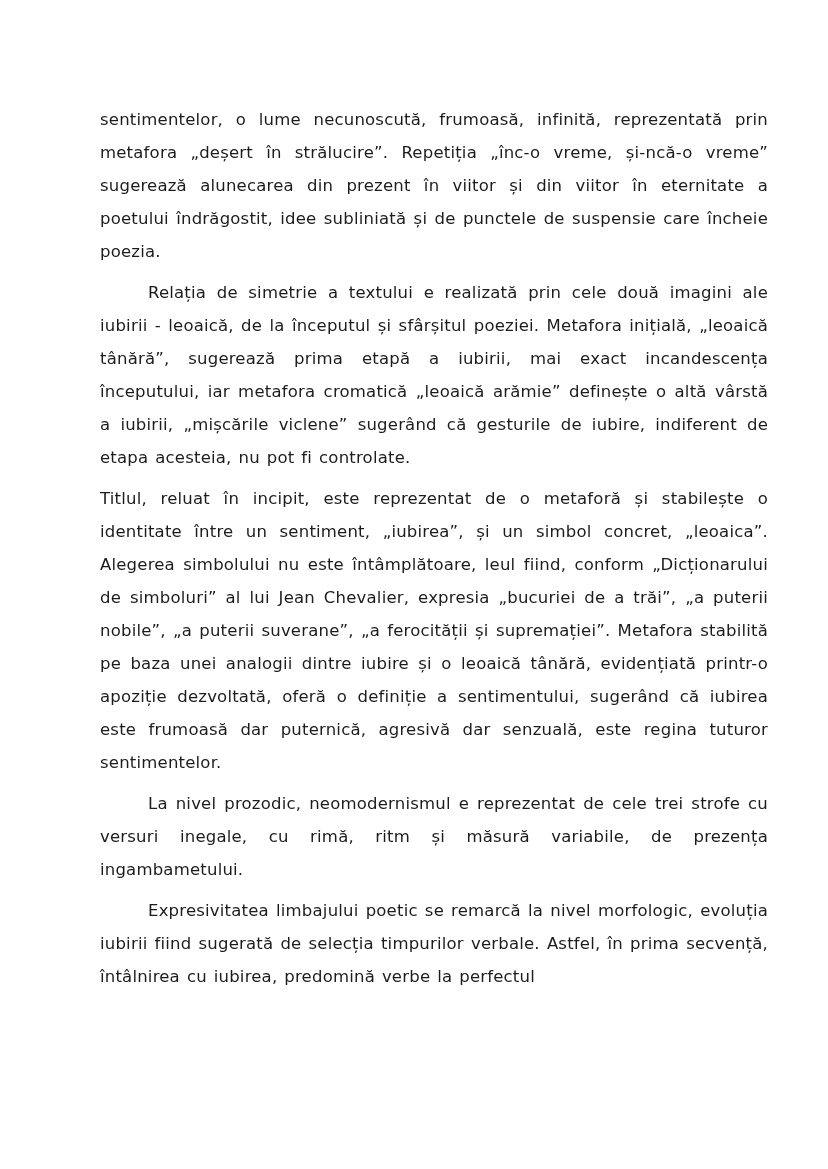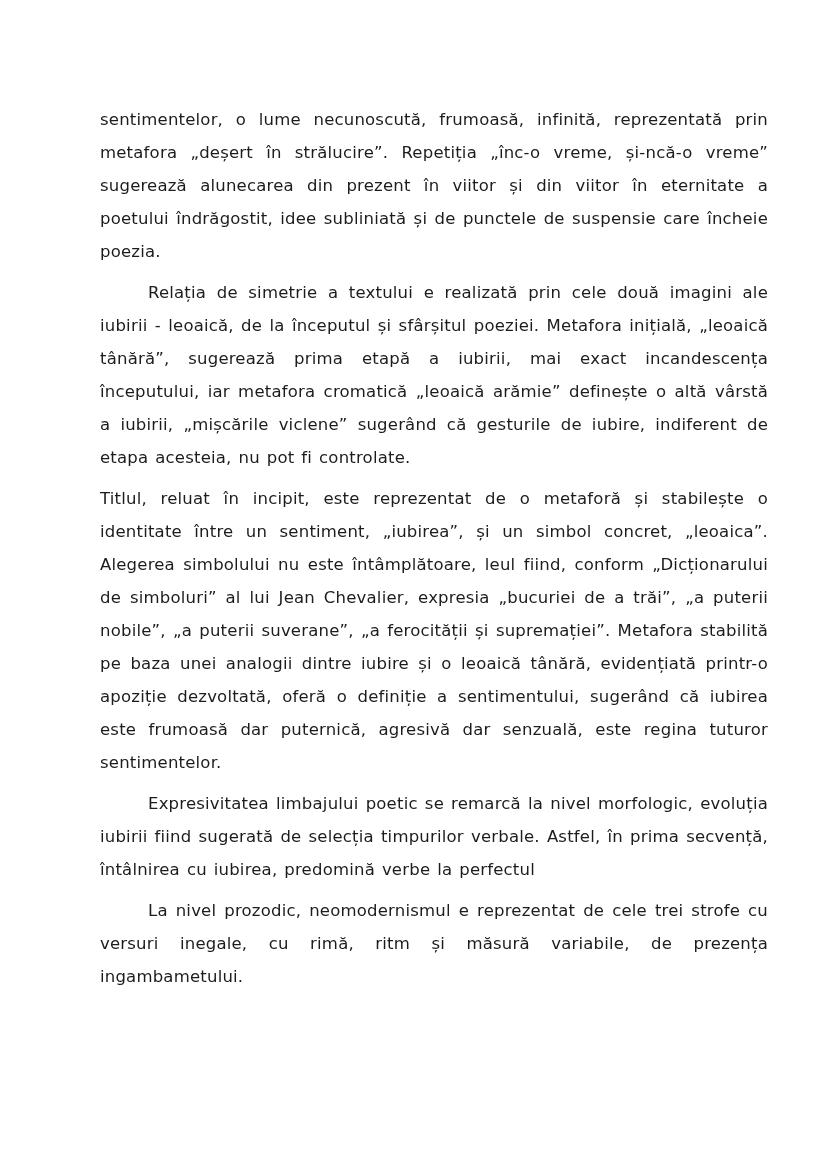--- a/index.html
+++ b/index.html
@@ -36,16 +36,16 @@
   }
 </style>
 </head>
 <body>
 
 <div class="page">
   <div class="text-block" id="paragraphs">
       <p class="para">sentimentelor, o lume necunoscută, frumoasă, infinită, reprezentată prin metafora „deșert în strălucire”. Repetiția „înc-o vreme, și-ncă-o vreme” sugerează alunecarea din prezent în viitor și din viitor în eternitate a poetului îndrăgostit, idee subliniată și de punctele de suspensie care încheie poezia.</p>
       <p class="para indent">Relația de simetrie a textului e realizată prin cele două imagini ale iubirii - leoaică, de la începutul și sfârșitul poeziei. Metafora inițială, „leoaică tânără”, sugerează prima etapă a iubirii, mai exact incandescența începutului, iar metafora cromatică „leoaică arămie” definește o altă vârstă a iubirii, „mișcările viclene” sugerând că gesturile de iubire, indiferent de etapa acesteia, nu pot fi controlate.</p>
       <p class="para">Titlul, reluat în incipit, este reprezentat de o metaforă și stabilește o identitate între un sentiment, „iubirea”, și un simbol concret, „leoaica”. Alegerea simbolului nu este întâmplătoare, leul fiind, conform „Dicționarului de simboluri” al lui Jean Chevalier, expresia „bucuriei de a trăi”, „a puterii nobile”, „a puterii suverane”, „a ferocității și supremației”. Metafora stabilită pe baza unei analogii dintre iubire și o leoaică tânără, evidențiată printr-o apoziție dezvoltată, oferă o definiție a sentimentului, sugerând că iubirea este frumoasă dar puternică, agresivă dar senzuală, este regina tuturor sentimentelor.</p>
+      <p class="para indent">La nivel prozodic, neomodernismul e reprezentat de cele trei strofe cu versuri inegale, cu rimă, ritm și măsură variabile, de prezența ingambametului.</p>
       <p class="para indent">Expresivitatea limbajului poetic se remarcă la nivel morfologic, evoluția iubirii fiind sugerată de selecția timpurilor verbale. Astfel, în prima secvență, întâlnirea cu iubirea, predomină verbe la perfectul</p>
-      <p class="para indent">La nivel prozodic, neomodernismul e reprezentat de cele trei strofe cu versuri inegale, cu rimă, ritm și măsură variabile, de prezența ingambametului.</p>
     </div>
 </div>
 
 </body></html>

